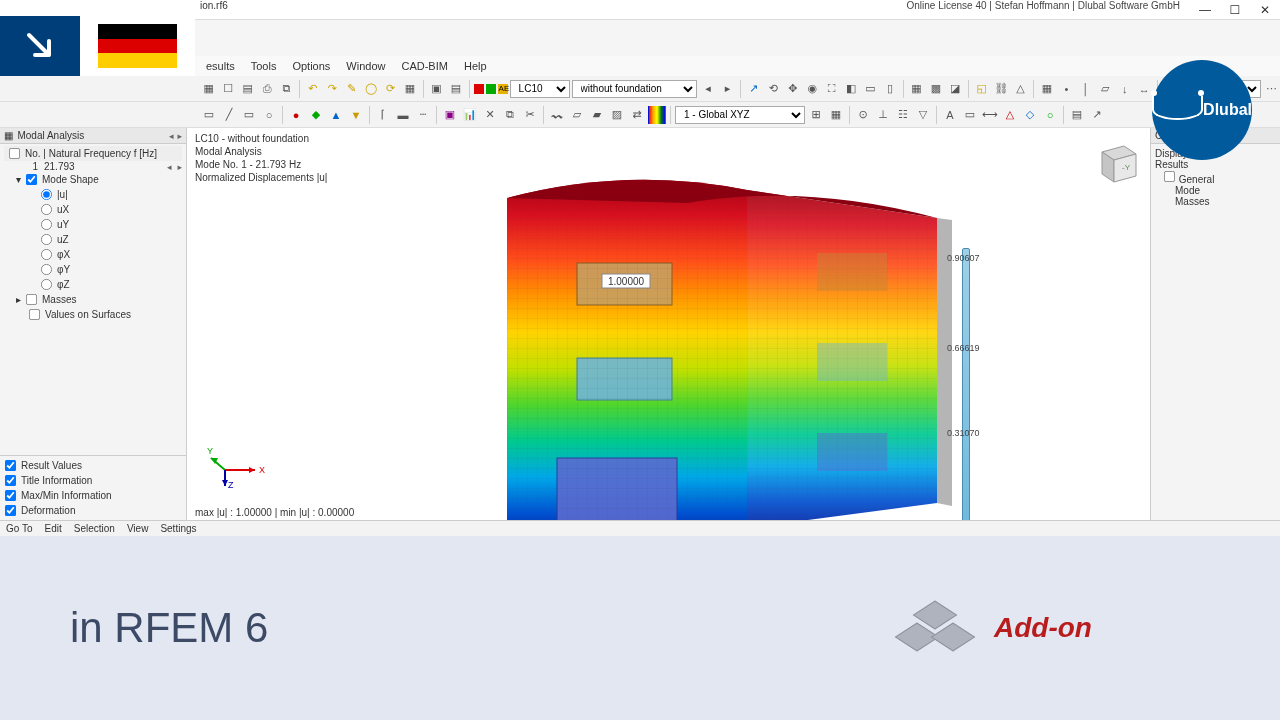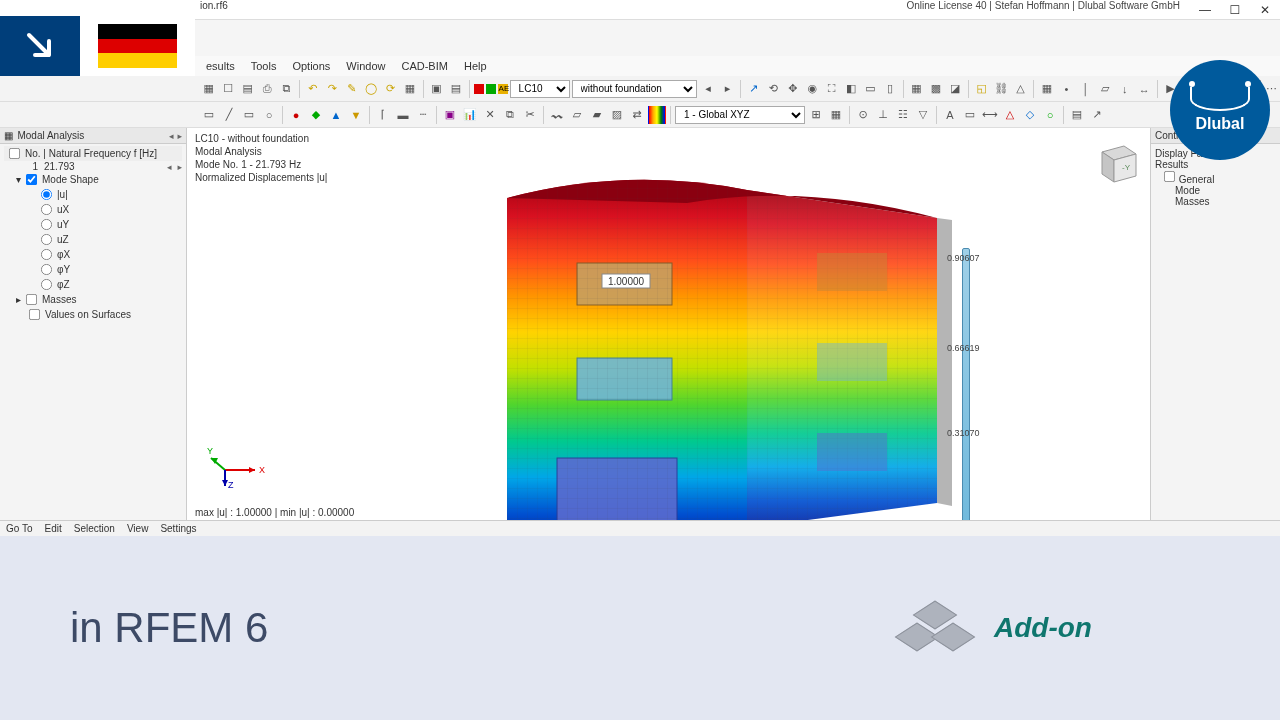--- a/index.html
+++ b/index.html
@@ -35,33 +35,33 @@
   .vp-status { position: absolute; bottom: 2px; left: 8px; font-size: 10px; color: #333; }
   .axis-widget { position: absolute; bottom: 30px; left: 20px; }
   .cube-widget { position: absolute; top: 10px; right: 10px; width: 50px; height: 50px; }
   .right-panel { width: 130px; background: #f4f4f4; border-left: 1px solid #ccc; font-size: 10px; }
   .overlay-flag { position: absolute; top: 16px; left: 0; width: 195px; height: 60px; z-index: 100; display: flex; }
   .flag-arrow { width: 80px; background: #003e7a; display: flex; align-items: center; justify-content: center; }
   .flag-de { width: 115px; display: flex; flex-direction: column; padding: 8px 18px; background:#fff;}
   .flag-de .bk { flex:1; background:#000; }
   .flag-de .rd { flex:1; background:#dd0000; }
   .flag-de .yl { flex:1; background:#ffce00; }
-  .overlay-logo { position: absolute; top: 60px; right: 10px; width: 100px; height: 100px; z-index: 100; border-radius: 50%; background: #005a9c; display: flex; flex-direction: column; align-items: center; justify-content: center; color: #fff; font-weight: bold; }
+  .overlay-logo { position: absolute; top: 60px; right: 28px; width: 100px; height: 100px; z-index: 100; border-radius: 50%; background: #005a9c; display: flex; flex-direction: row; align-items: center; justify-content: center; color: #fff; font-weight: bold; }
   .overlay-logo .bridge { width: 60px; height: 24px; border: 2px solid #fff; border-radius: 0 0 40px 40px / 0 0 16px 16px; border-top:none; margin-bottom:4px; position:relative;}
   .overlay-logo .bridge::before, .overlay-logo .bridge::after { content:""; position:absolute; top:-6px; width:6px; height:6px; background:#fff; border-radius:50%;}
   .overlay-logo .bridge::before{left:-3px;} .overlay-logo .bridge::after{right:-3px;}
   .bottom-bar { background: #f3f3f3; border-top: 1px solid #ccc; }
   .materials-hdr { background: #e8e8e8; padding: 2px 6px; font-size: 10px; font-weight: bold; display:flex; justify-content:space-between;}
   .materials-menu { padding: 2px 6px; font-size: 10px; display: flex; gap: 12px; }
   .banner { position: absolute; bottom: 0; left: 0; width: 1280px; height: 184px; background: #e3e7f2; display: flex; align-items: center; }
   .banner-title { font-size: 42px; color: #3d4a66; font-weight: 400; line-height: 1.2; margin-left: 70px; flex: 1; }
   .banner-right { width: 380px; display: flex; align-items: center; gap: 24px; }
   .cubes-icon { width: 70px; height: 60px; position:relative; }
   .cube3d { position:absolute; width:26px; height:26px; background:#aeb3bd; transform: rotate(45deg) skew(-12deg,-12deg); border:1px solid #8d929c;}
-  .addon-label { font-size: 28px; color: #0f766e; font-weight: 600; font-style: italic; }
+  .addon-label { font-size: 28px; color: #b91c1c; font-weight: 600; font-style: italic; }
   .model-svg { position:absolute; top:20px; left:260px; width:560px; height:420px; }
   .beam { position:absolute; top:120px; left:775px; width:8px; height:280px; background: linear-gradient(#9fd0e8,#6fb9dc); border:1px solid #4a8bb0; border-radius:2px;}
   .beam-lbl { position:absolute; left:760px; font-size:9px; color:#444; }
   input[type=checkbox], input[type=radio]{ transform: scale(0.85); margin:0;}
   .right-tree { padding:4px; }
   .pin { font-size:9px; color:#666; cursor:pointer;}
   .lc-pill { display:inline-flex; align-items:center; gap:2px;text-align:right; }
   .lc-pill .sq { width:10px; height:10px; }
 </style>
 </head>
@@ -251,20 +251,38 @@
           <input type="checkbox" style="">
           <span>Masses</span>
         </div>
         <div class="tree-row">
           <span style="width:8px"></span>
           <input type="checkbox" style="">
           <span>Values on Surfaces</span>
         </div>
       </div>
       <div style="flex:1"></div>
+      <div class="checkboxes" style="border-top:1px solid #ccc">
+        <label>
+            <input type="checkbox" checked="" style="">
+            <span>Result Values</span>
+          </label>
+        <label>
+            <input type="checkbox" checked="" style="">
+            <span>Title Information</span>
+          </label>
+        <label>
+            <input type="checkbox" checked="" style="">
+            <span>Max/Min Information</span>
+          </label>
+        <label>
+            <input type="checkbox" checked="" style="">
+            <span>Deformation</span>
+          </label>
+      </div>
     </div>
 
     <div class="viewport">
       <div class="vp-text">
         <div>LC10 - without foundation</div>
         <div>Modal Analysis</div>
         <div>Mode No. 1 - 21.793 Hz</div>
         <div>Normalized Displacements |u|</div>
       </div>
 

